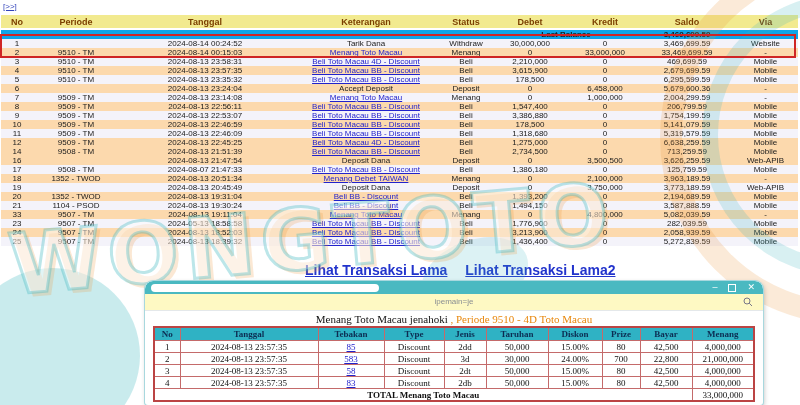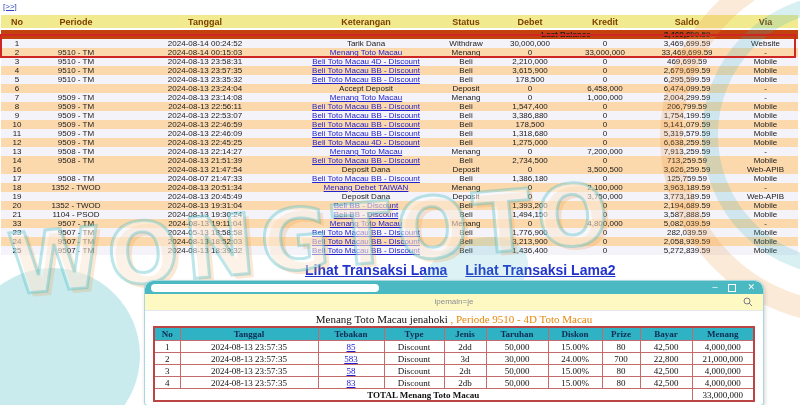--- a/index.html
+++ b/index.html
@@ -11,21 +11,21 @@
   .nav-link { position:absolute; top:2px; left:3px; font-size:8px; color:#3344bb; text-decoration:underline; z-index:4;}
   table.main { position:absolute; top:15px; left:1px; width:797px; border-collapse:collapse; table-layout:fixed; z-index:1;}
   table.main th {
     background:#f2ea8f; color:#7b3f00; font-size:9px; font-weight:bold;
     height:13px; padding:0; border-bottom:2px solid #fff; white-space:nowrap; overflow:hidden;
   }
   table.main td {
     text-align:center; font-size:8px; height:9px; line-height:9px; padding:0;
     white-space:nowrap; overflow:hidden; color:#1a1a1a;
   }
-  tr.lastbal { background:#c2410c; }
+  tr.lastbal { background:#0ea5e9; }
   tr.lastbal td { height:8px; font-weight:bold; }
   .lb-saldo { color:#5522c0; }
   tr.light { background:#f4f3fa; }
   tr.peach { background:#fcd9ad; }
   td.periode { color:#6b3a00; }
   td.status  { color:#cc5200; }
   td.debet   { color:#141414; }
   td.kredit  { color:#4646c8; }
   td.saldo   { color:#6c2eb8; }
   td.via     { color:#223; }
@@ -177,21 +177,21 @@
         <td class="via">Mobile</td>
       </tr>
       <tr class="peach">
         <td class="no">6</td>
         <td class="periode"></td>
         <td class="tanggal">2024-08-13 23:24:04</td>
         <td class="ket">Accept Deposit</td>
         <td class="status">Deposit</td>
         <td class="debet">0</td>
         <td class="kredit">6,458,000</td>
-        <td class="saldo">6,474,099.59</td>
+        <td class="saldo">5,679,600.36</td>
         <td class="via">-</td>
       </tr>
       <tr class="light">
         <td class="no">7</td>
         <td class="periode">9509 - TM</td>
         <td class="tanggal">2024-08-13 23:14:08</td>
         <td class="ket"><a class="ket">Menang Toto Macau</a></td>
         <td class="status">Menang</td>
         <td class="debet">0</td>
         <td class="kredit">1,000,000</td>
@@ -245,31 +245,20 @@
       <tr class="peach">
         <td class="no">12</td>
         <td class="periode">9509 - TM</td>
         <td class="tanggal">2024-08-13 22:45:25</td>
         <td class="ket"><a class="ket">Beli Toto Macau 4D - Discount</a></td>
         <td class="status">Beli</td>
         <td class="debet">1,275,000</td>
         <td class="kredit">0</td>
         <td class="saldo">6,638,259.59</td>
         <td class="via">Mobile</td>
-      </tr>
-      <tr class="light">
-        <td class="no">13</td>
-        <td class="periode">9508 - TM</td>
-        <td class="tanggal">2024-08-13 22:14:27</td>
-        <td class="ket"><a class="ket">Menang Toto Macau</a></td>
-        <td class="status">Menang</td>
-        <td class="debet">0</td>
-        <td class="kredit">7,200,000</td>
-        <td class="saldo">7,913,259.59</td>
-        <td class="via">-</td>
       </tr>
       <tr class="peach">
         <td class="no">14</td>
         <td class="periode">9508 - TM</td>
         <td class="tanggal">2024-08-13 21:51:39</td>
         <td class="ket"><a class="ket">Beli Toto Macau BB - Discount</a></td>
         <td class="status">Beli</td>
         <td class="debet">2,734,500</td>
         <td class="kredit">0</td>
         <td class="saldo">713,259.59</td>

